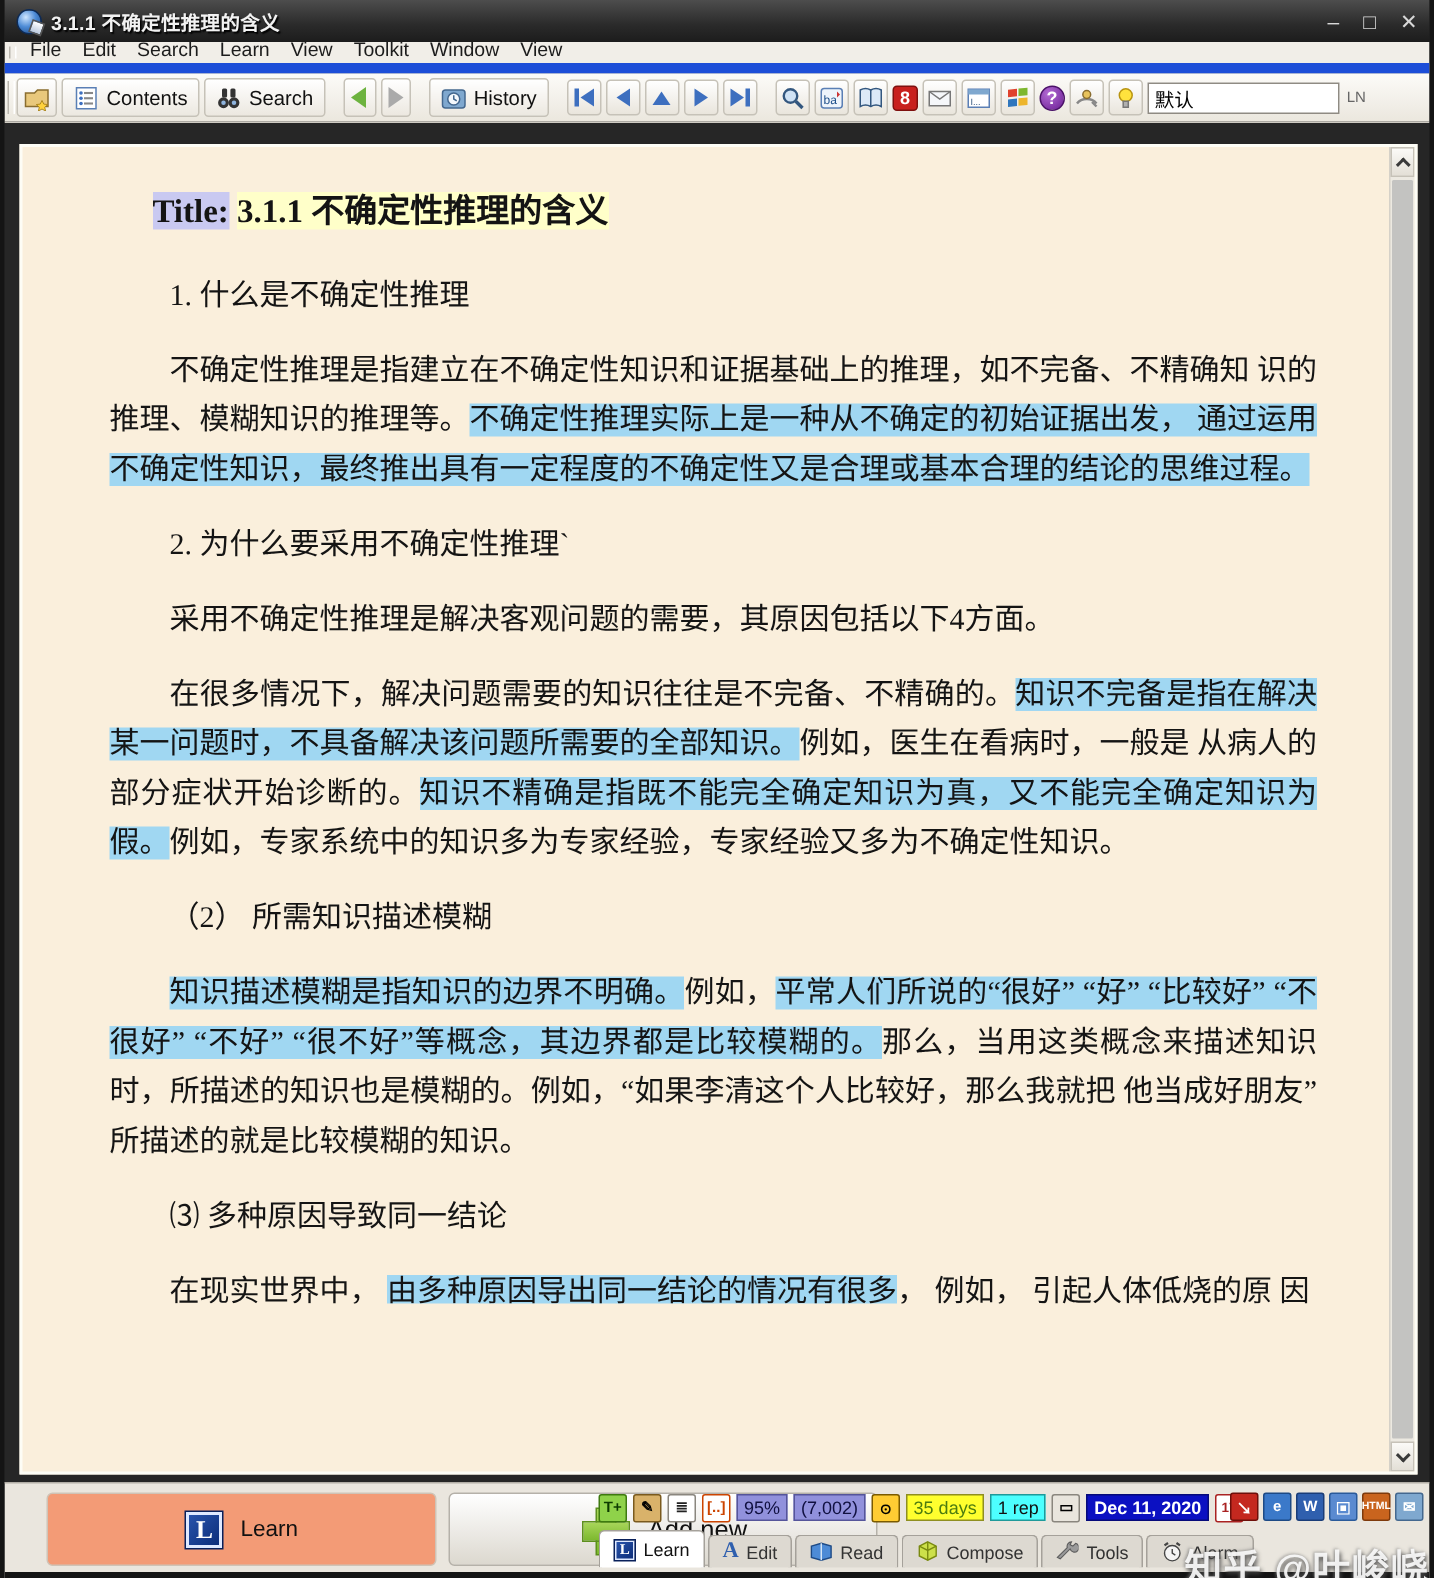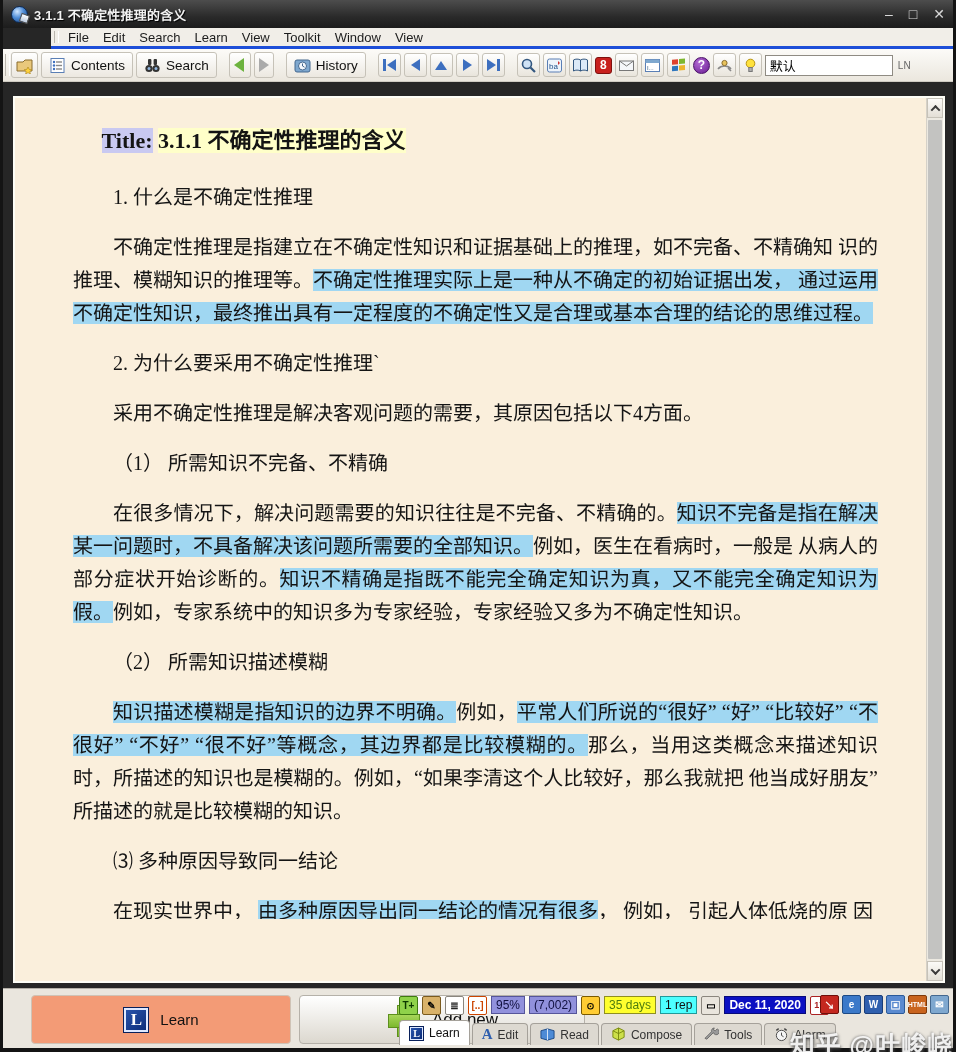--- a/index.html
+++ b/index.html
@@ -19,22 +19,22 @@
   .app-icon{ width:17px; height:17px; border-radius:50%;
     background:radial-gradient(circle at 35% 30%, #cfe6ff, #4d8bd6 45%, #17427e);
     border:1px solid #0d2a55; margin-right:6px; position:relative; flex:none;}
   .app-icon::after{content:""; position:absolute; right:-2px; bottom:-1px; width:7px;height:7px;
     background:linear-gradient(#fff,#b9c8dd); border:1px solid #555; transform:rotate(20deg);}
   .title-text{ font-size:13px; font-weight:bold; letter-spacing:.2px; text-shadow:1px 1px 1px #000;}
   .win-controls{ margin-left:auto; display:flex; gap:16px; font-size:14px; color:#d8d8d8;}
   .win-controls span{ cursor:default; line-height:1;}
   
   .menubar{
-    height:21px; background:#f1eee8; border-bottom:3px solid #1d4ed8;
-    display:flex; align-items:center; padding-left:10px; position:relative;margin-left:48px;
+    height:21px; background:#f1eee8; border-bottom:7px solid #1d4ed8;
+    display:flex; align-items:flex-end; padding-left:10px; position:relative;
   }
   .menubar::before{content:""; position:absolute; left:3px; top:3px; bottom:3px; width:3px;
     border-left:1px solid #b9b5ad; border-right:1px solid #fff;}
   .menu-item{ font-size:13px; color:#1c1c1c; padding:2px 7px; cursor:default;}
   
   .toolbar{
     height:33px; background:linear-gradient(#fcfbf8,#ebe7de);
     border-bottom:1px solid #cfcbc2; display:flex; align-items:center;
     padding:0 4px 0 8px; gap:3px; position:relative; overflow:hidden;
   }
@@ -285,21 +285,20 @@
   </div>
 
   <div class="content-frame">
     <div class="content">
       <div class="doc">
           <div class="block title-line"><span class="hl-lav">Title:</span><span> </span><span class="hl-yel">3.1.1 不确定性推理的含义</span></div>
           <div class="block"><span>1. 什么是不确定性推理</span></div>
           <div class="block"><span>不确定性推理是指建立在不确定性知识和证据基础上的推理，如不完备、不精确知 识的推理、模糊知识的推理等。</span><span class="hl-blue">不确定性推理实际上是一种从不确定的初始证据出发， 通过运用不确定性知识，最终推出具有一定程度的不确定性又是合理或基本合理的结论的思维过程。</span></div>
           <div class="block"><span>2. 为什么要采用不确定性推理`</span></div>
           <div class="block"><span>采用不确定性推理是解决客观问题的需要，其原因包括以下4方面。</span></div>
-          <div class="block"><span>（1） 所需知识不完备、不精确</span></div>
           <div class="block"><span>在很多情况下，解决问题需要的知识往往是不完备、不精确的。</span><span class="hl-blue">知识不完备是指在解决某一问题时，不具备解决该问题所需要的全部知识。</span><span>例如，医生在看病时，一般是 从病人的部分症状开始诊断的。</span><span class="hl-blue">知识不精确是指既不能完全确定知识为真，又不能完全确定知识为假。</span><span>例如，专家系统中的知识多为专家经验，专家经验又多为不确定性知识。</span></div>
           <div class="block"><span>（2） 所需知识描述模糊</span></div>
           <div class="block"><span class="hl-blue">知识描述模糊是指知识的边界不明确。</span><span>例如，</span><span class="hl-blue">平常人们所说的“很好” “好” “比较好” “不很好” “不好” “很不好”等概念，其边界都是比较模糊的。</span><span>那么，当用这类概念来描述知识时，所描述的知识也是模糊的。例如，“如果李清这个人比较好，那么我就把 他当成好朋友”所描述的就是比较模糊的知识。</span></div>
           <div class="block"><span>⑶ 多种原因导致同一结论</span></div>
           <div class="clip">
             <div class="block"><span>在现实世界中， </span><span class="hl-blue">由多种原因导出同一结论的情况有很多</span><span>， 例如， 引起人体低烧的原 因</span></div>
           </div>
         </div>
       <div class="scrollbar">
         <div class="sb-btn up">

